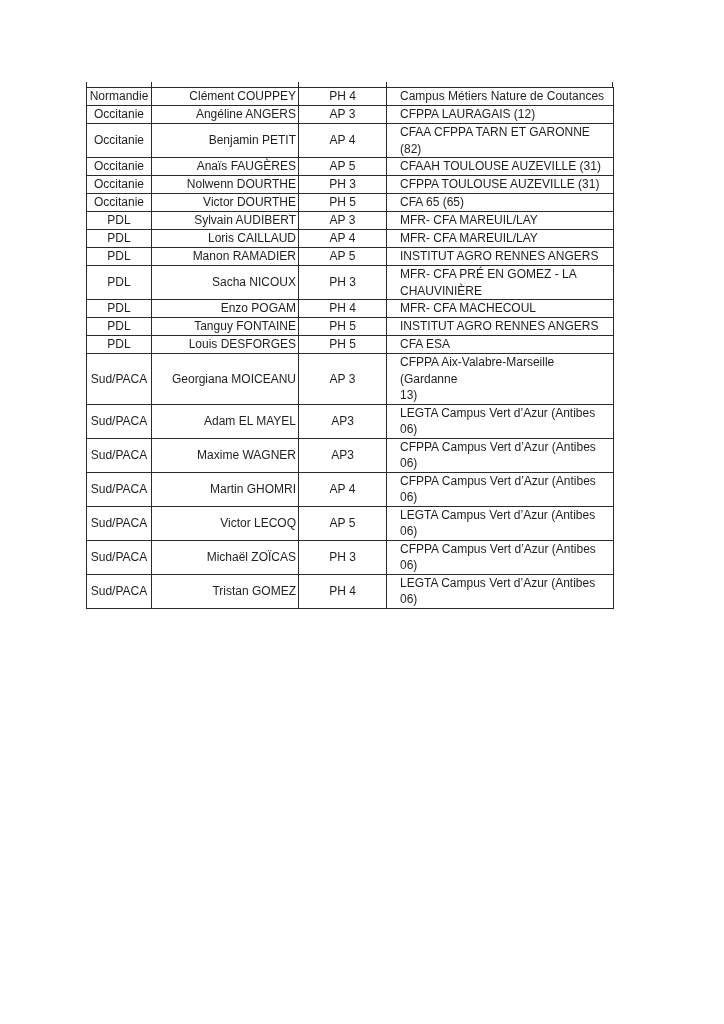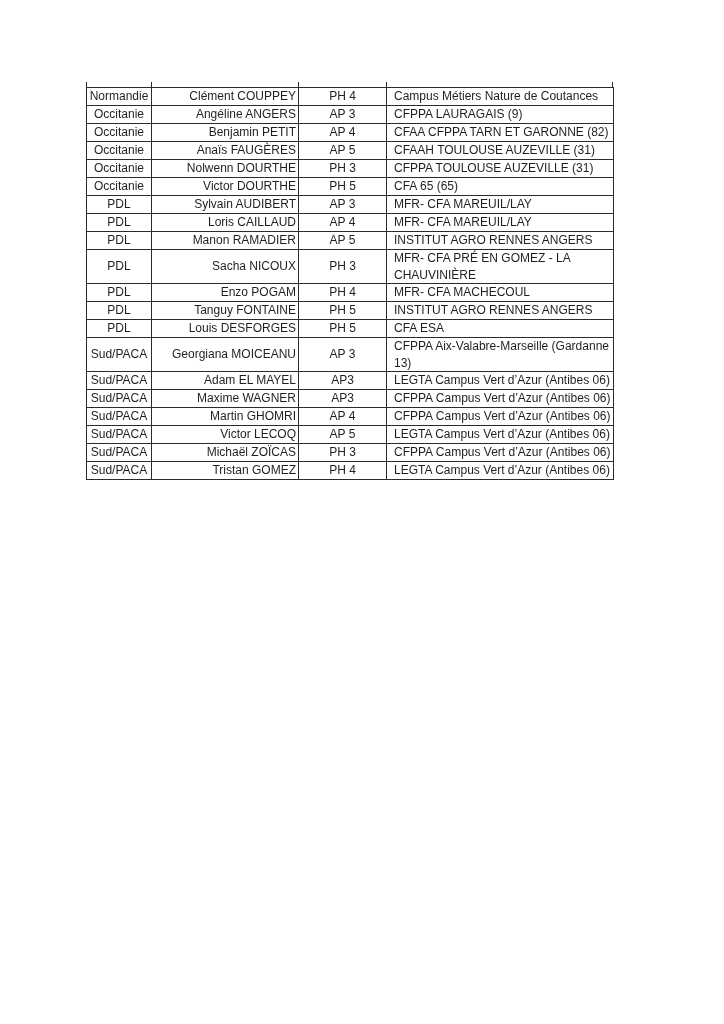--- a/index.html
+++ b/index.html
@@ -29,21 +29,21 @@
     line-height: 16.5px;
     height: 18px;
     vertical-align: middle;
     padding: 0 2px;
     overflow: hidden;
     white-space: nowrap;
   }
   .doc-table td.c-region { text-align: center; margin-left: 18px; }
   .doc-table td.c-name   { text-align: right; padding-left: 3px; }
   .doc-table td.c-code   { text-align: center; margin-left: 46px; }
-  .doc-table td.c-inst   { text-align: left; padding-left: 7px; white-space: pre-line; }
+  .doc-table td.c-inst   { text-align: left; padding-left: 13px; white-space: pre-line; }
 </style>
 </head>
 <body>
 
 <div class="page">
 
   <div class="stub-row">
     <div class="stub" style="left:0px"></div>
     <div class="stub" style="left:65px"></div>
     <div class="stub" style="left:212px"></div>
@@ -62,21 +62,21 @@
       <tr>
         <td class="c-region">Normandie</td>
         <td class="c-name">Clément COUPPEY</td>
         <td class="c-code">PH 4</td>
         <td class="c-inst">Campus Métiers Nature de Coutances</td>
       </tr>
       <tr>
         <td class="c-region">Occitanie</td>
         <td class="c-name">Angéline ANGERS</td>
         <td class="c-code">AP 3</td>
-        <td class="c-inst">CFPPA LAURAGAIS (9)</td>
+        <td class="c-inst">CFPPA LAURAGAIS (12)</td>
       </tr>
       <tr>
         <td class="c-region">Occitanie</td>
         <td class="c-name">Benjamin PETIT</td>
         <td class="c-code">AP 4</td>
         <td class="c-inst">CFAA CFPPA TARN ET GARONNE (82)</td>
       </tr>
       <tr>
         <td class="c-region">Occitanie</td>
         <td class="c-name">Anaïs FAUGÈRES</td>

